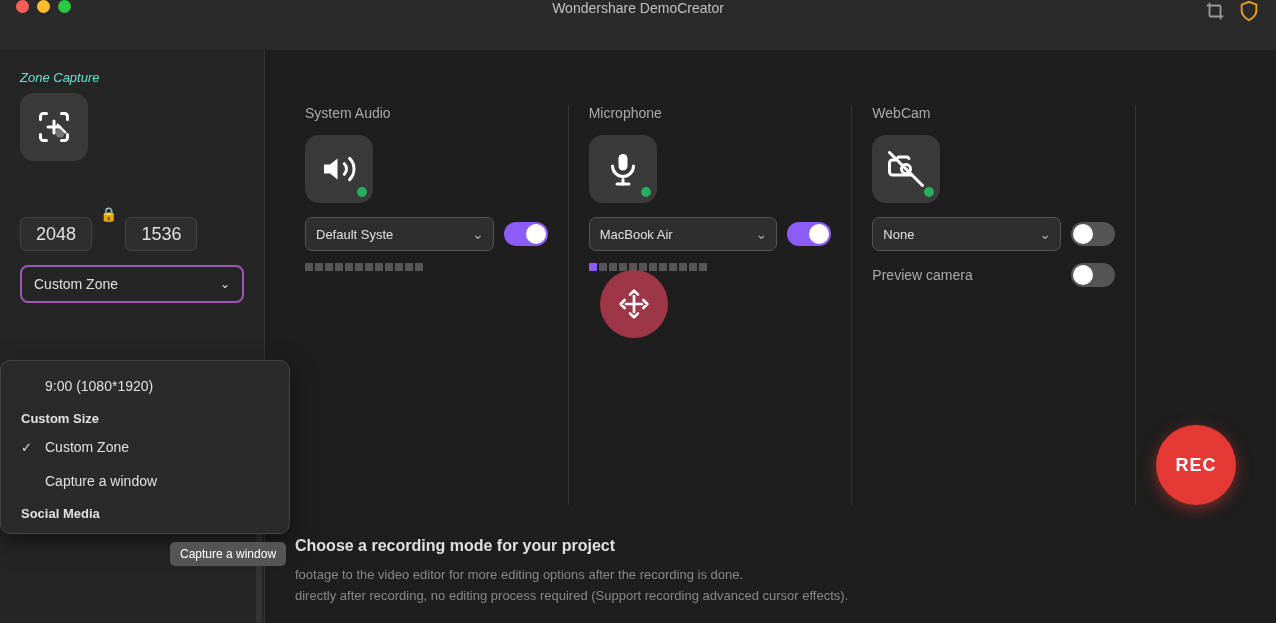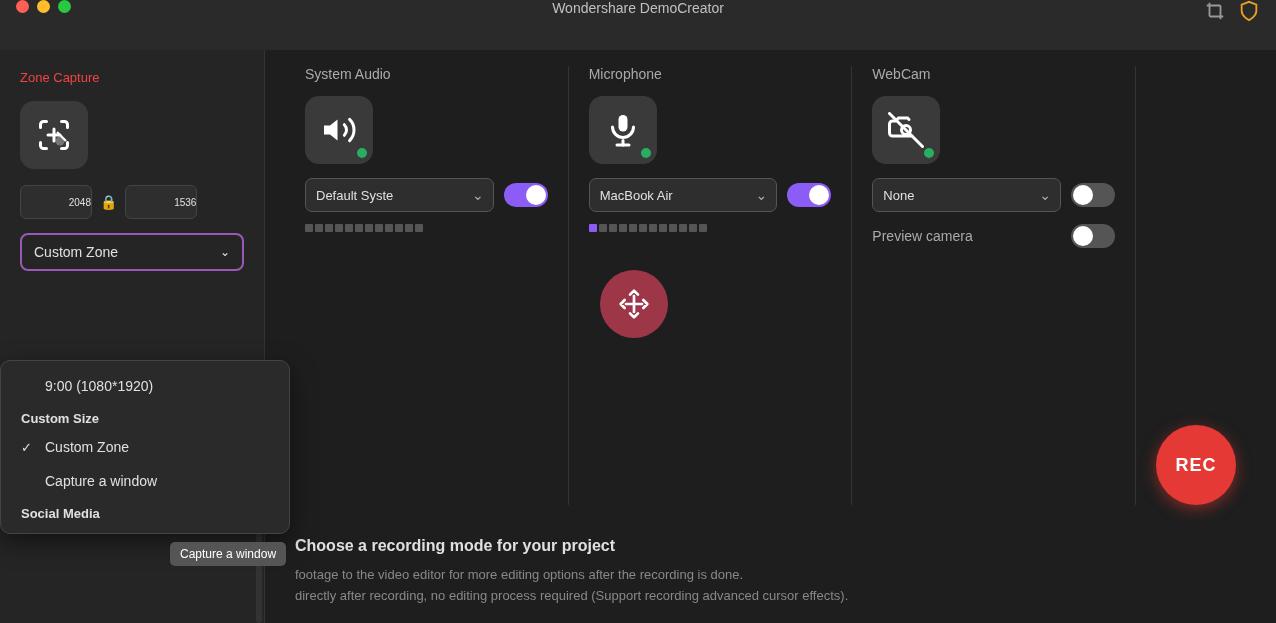--- a/index.html
+++ b/index.html
@@ -60,23 +60,24 @@
       width: 265px;
       background: #252525;
       border-right: 1px solid #333;
       padding: 20px;
       position: relative;
       flex-shrink: 0;
     }
 
     .section-label {
       font-size: 13px;
-      color: #ef4444;
-      margin-bottom: 16px;
+      color: #5eead4;
+      margin-bottom: 8px;
       font-weight: 400;
+      font-style: italic;
     }
 
     .zone-icon-btn {
       width: 68px;
       height: 68px;
       background: #3a3a3a;
       border-radius: 14px;
       display: flex;
       align-items: center;
       justify-content: center;
@@ -95,23 +96,24 @@
       gap: 8px;
       margin-bottom: 14px;
     }
     .dim-input {
       width: 72px;
       height: 34px;
       background: #2e2e2e;
       border: 1px solid #444;
       border-radius: 6px;
       color: #e0e0e0;
-      font-size: 10px;
-      text-align: right;
+      font-size: 18px;
+      text-align: center;
       outline: none;
+      margin-top: 40px;
     }
     .lock-icon {
       color: #888;
       font-size: 14px;
     }
 
     .zone-dropdown {
       width: 100%;
       height: 38px;
       background: transparent;
@@ -193,20 +195,21 @@
       display: flex;
       flex: 1;
       padding: 16px 20px;
       gap: 0;
     }
 
     .panel {
       flex: 1;
       padding: 0 20px;
       border-right: 1px solid #333;
+      margin-top: 39px;
     }
     .panel:last-child {
       border-right: none;
     }
 
     .panel-title {
       font-size: 14px;
       color: #aaa;
       margin-bottom: 14px;
       font-weight: 400;

